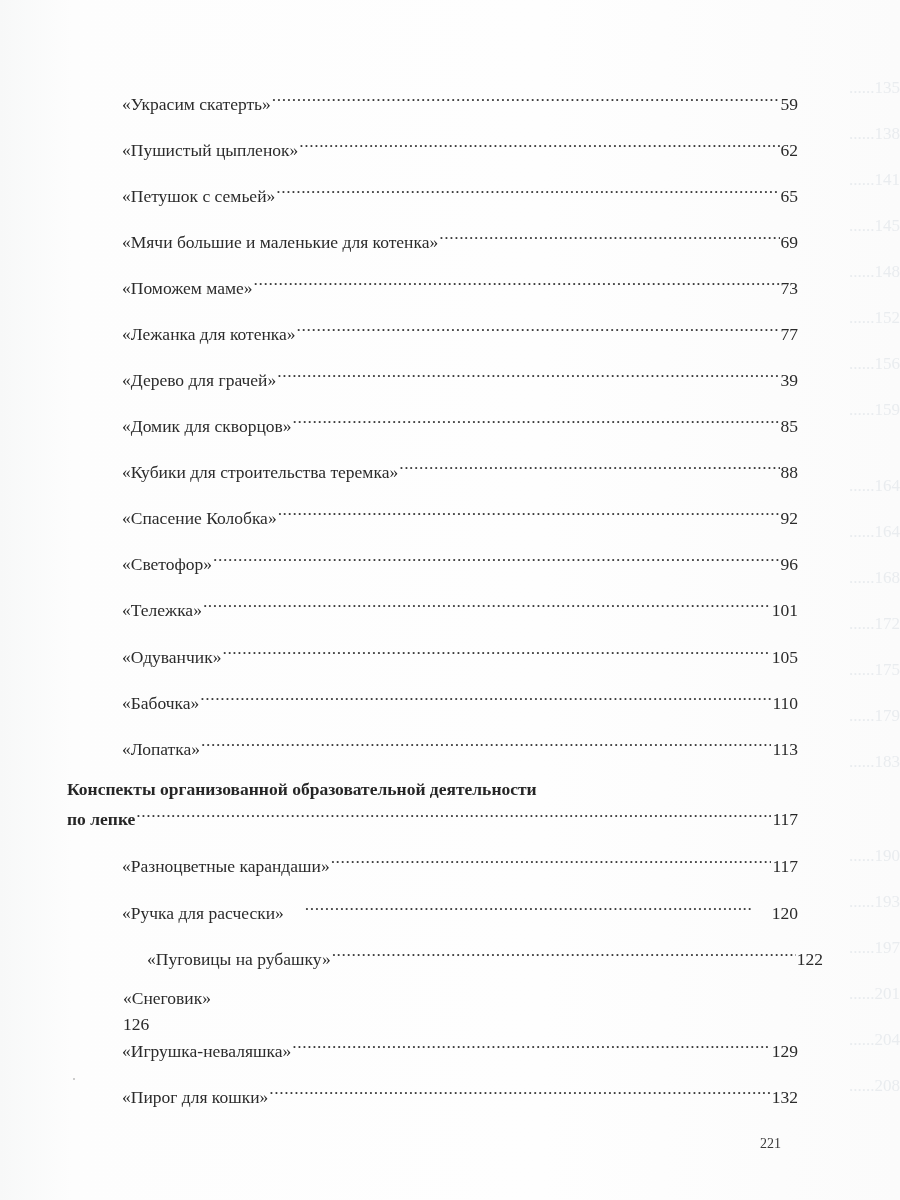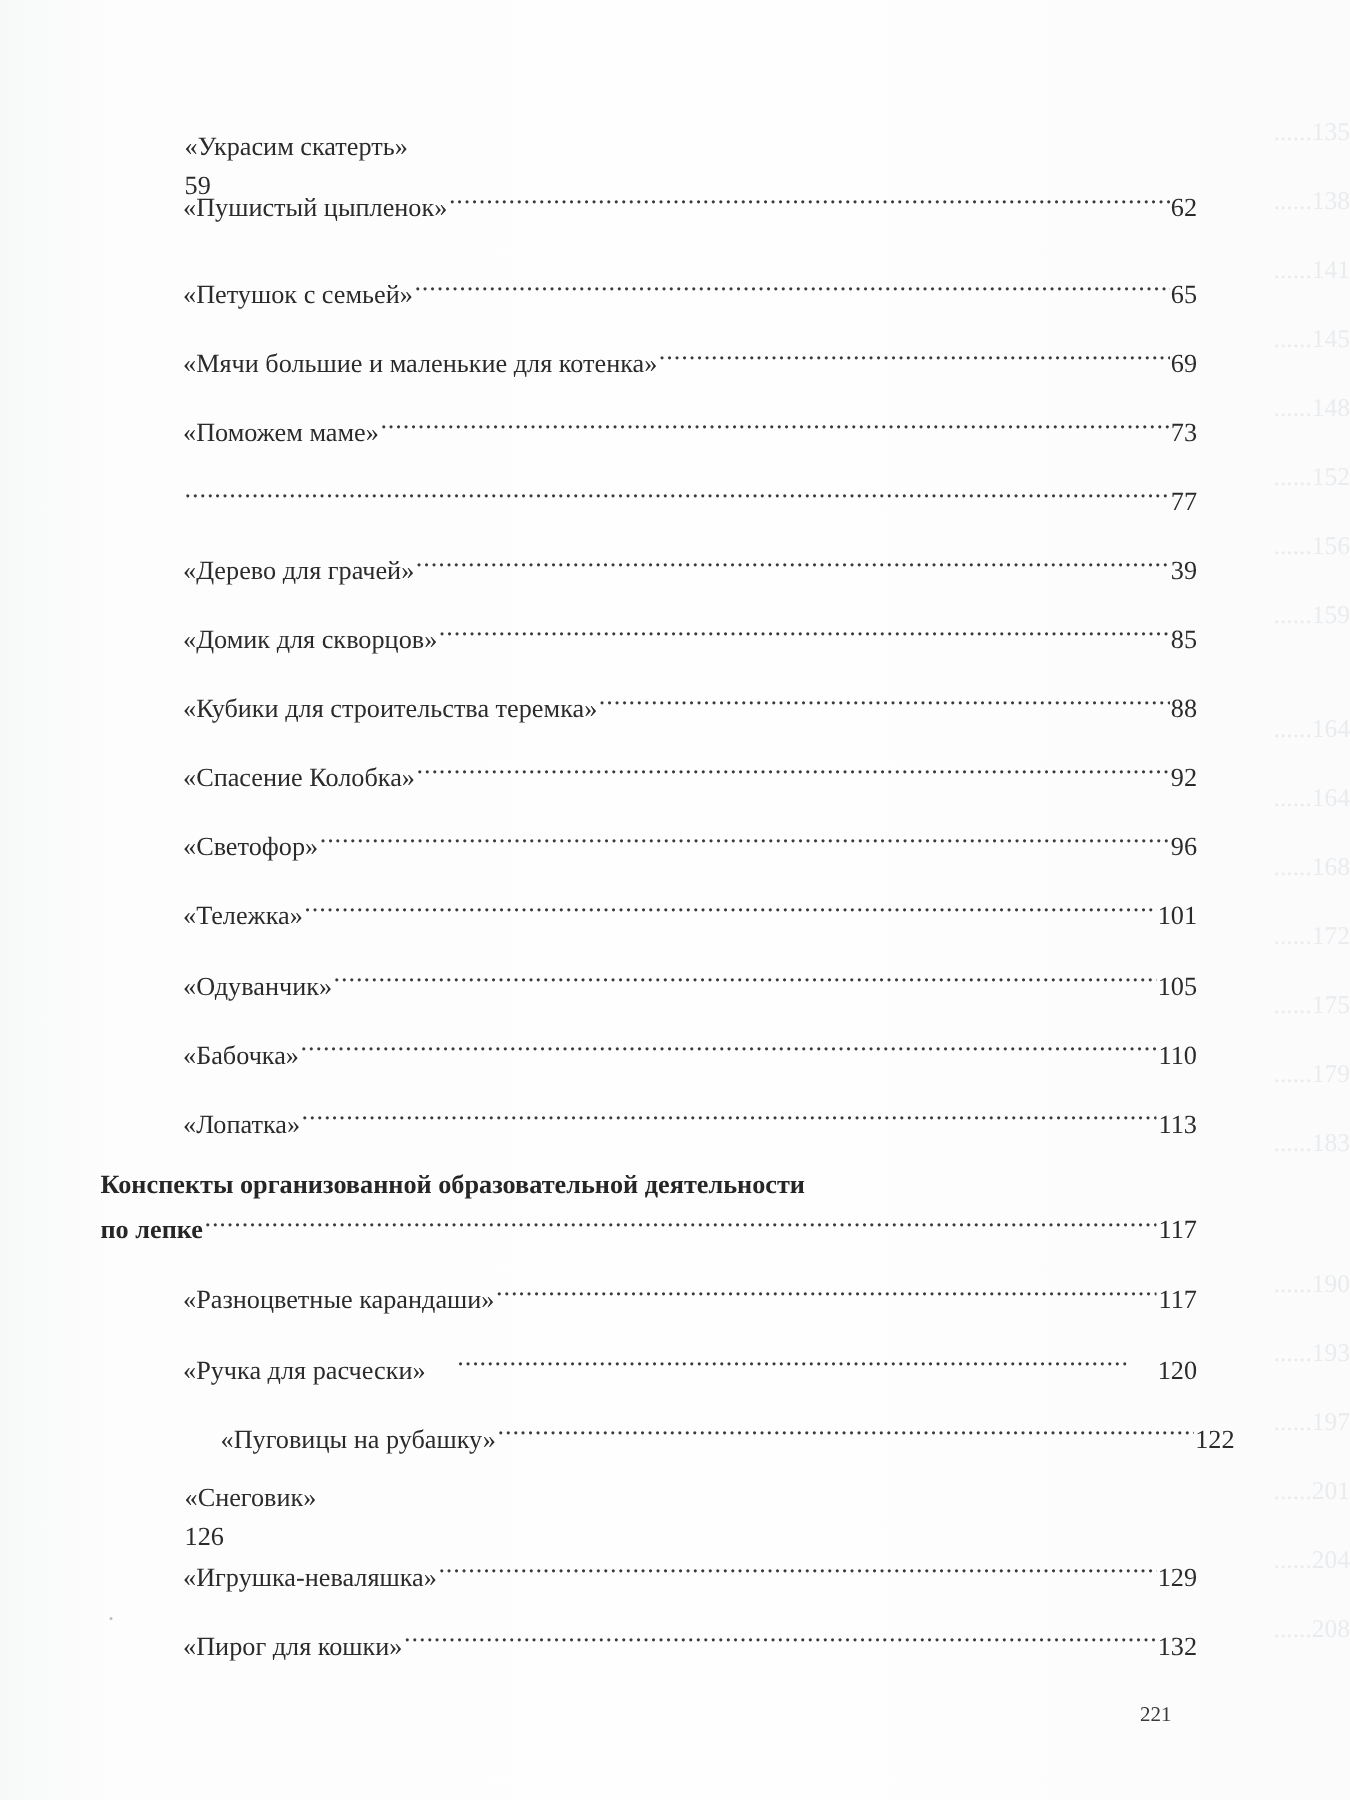--- a/index.html
+++ b/index.html
@@ -148,46 +148,47 @@
   <div class="show-through" style="top:892px;">......193</div>
   <div class="show-through" style="top:938px;">......197</div>
   <div class="show-through" style="top:984px;">......201</div>
   <div class="show-through" style="top:1030px;">......204</div>
   <div class="show-through" style="top:1076px;">......208</div>
 
   <div class="speck" style="left:73px; top:1078px;"></div>
 
   <div class="toc">
 
-    <div class="row entry" style="top:84px;flex-direction:column;">
+    <div class="row entry" style="top:84px;">
       <span class="title">«Украсим скатерть»</span>
       <span class="leader"></span>
       <span class="page-num">59</span>
     </div>
-    <div class="row entry" style="top:118px;">
+    <div class="row entry" style="top:130px;">
       <span class="title">«Пушистый цыпленок»</span>
       <span class="leader"></span>
       <span class="page-num">62</span>
     </div>
     <div class="row entry" style="top:176px;">
       <span class="title">«Петушок с семьей»</span>
       <span class="leader"></span>
       <span class="page-num">65</span>
     </div>
     <div class="row entry" style="top:222px;">
       <span class="title">«Мячи большие и маленькие для котенка»</span>
       <span class="leader"></span>
       <span class="page-num">69</span>
     </div>
     <div class="row entry" style="top:268px;">
       <span class="title">«Поможем маме»</span>
       <span class="leader"></span>
       <span class="page-num">73</span>
     </div>
     <div class="row entry" style="top:314px;">
+      <span class="title">«Лежанка для котенка»</span>
       <span class="leader"></span>
       <span class="page-num">77</span>
     </div>
     <div class="row entry" style="top:360px;">
       <span class="title">«Дерево для грачей»</span>
       <span class="leader"></span>
       <span class="page-num">39</span>
     </div>
     <div class="row entry" style="top:406px;justify-content:center;">
       <span class="title">«Домик для скворцов»</span>

